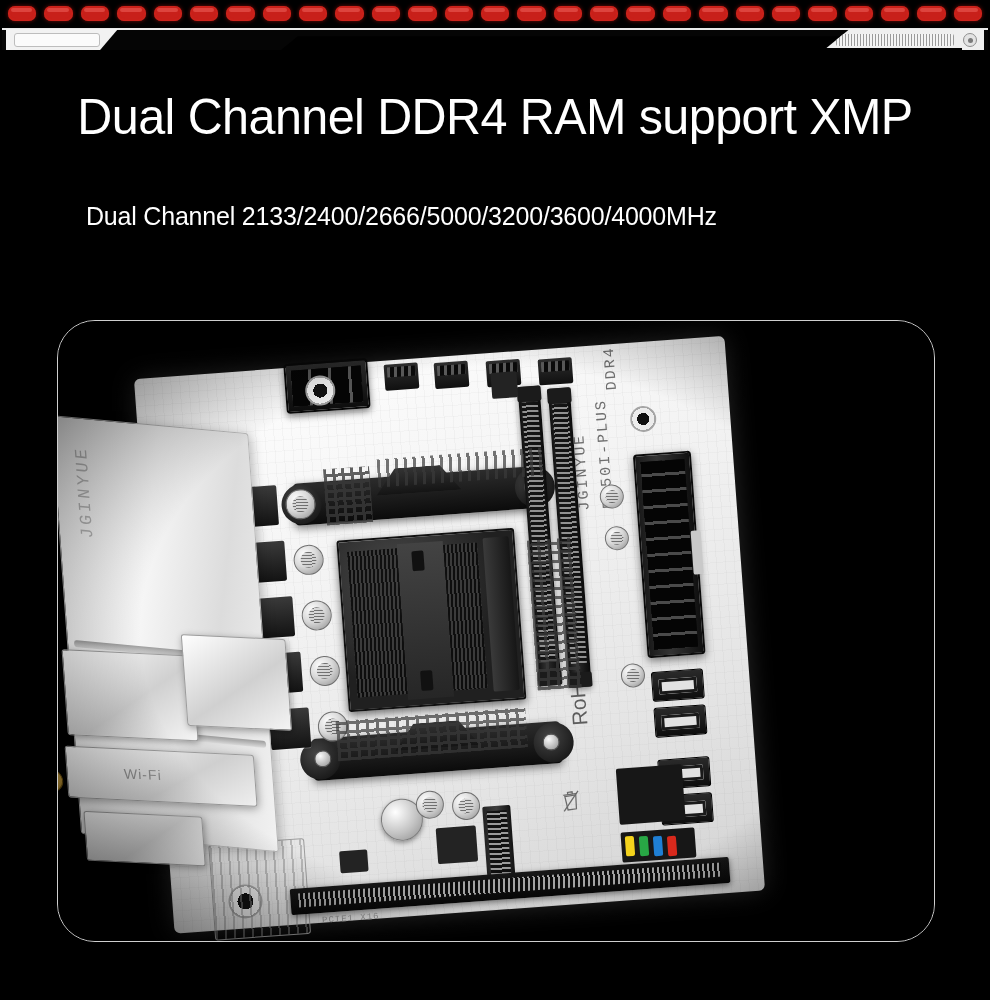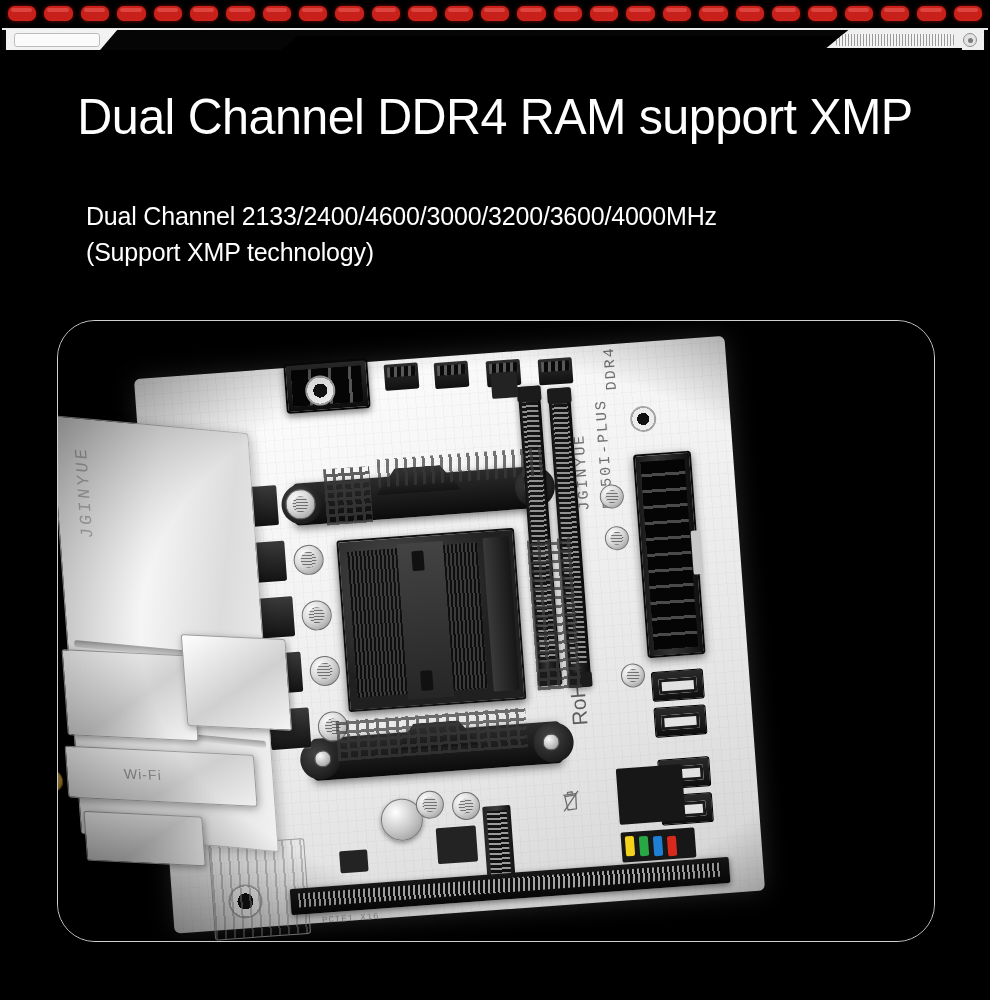--- a/index.html
+++ b/index.html
@@ -398,22 +398,21 @@
       <div id="hs-ribs"></div>
       <div id="hs-screw"></div>
     </div>
     <div id="hs-notch"></div>
   </div>
 </div>
 
 <h1 id="headline">Dual Channel DDR4 RAM support XMP</h1>
 
 <div id="subcopy">
-  <span class="ln">Dual Channel 2133/2400/4600/3000/3200/3600/4000MHz</span>
-  <span class="ln">(Support XMP technology)</span>
+  <span class="ln">Dual Channel 2133/2400/2666/5000/3200/3600/4000MHz</span>
 </div>
 
 <div id="photo-panel">
   <div id="photo-inner">
 
     <div id="board-rot">
 
       <div id="pcb">
         <div class="pcbtex"></div>
 

